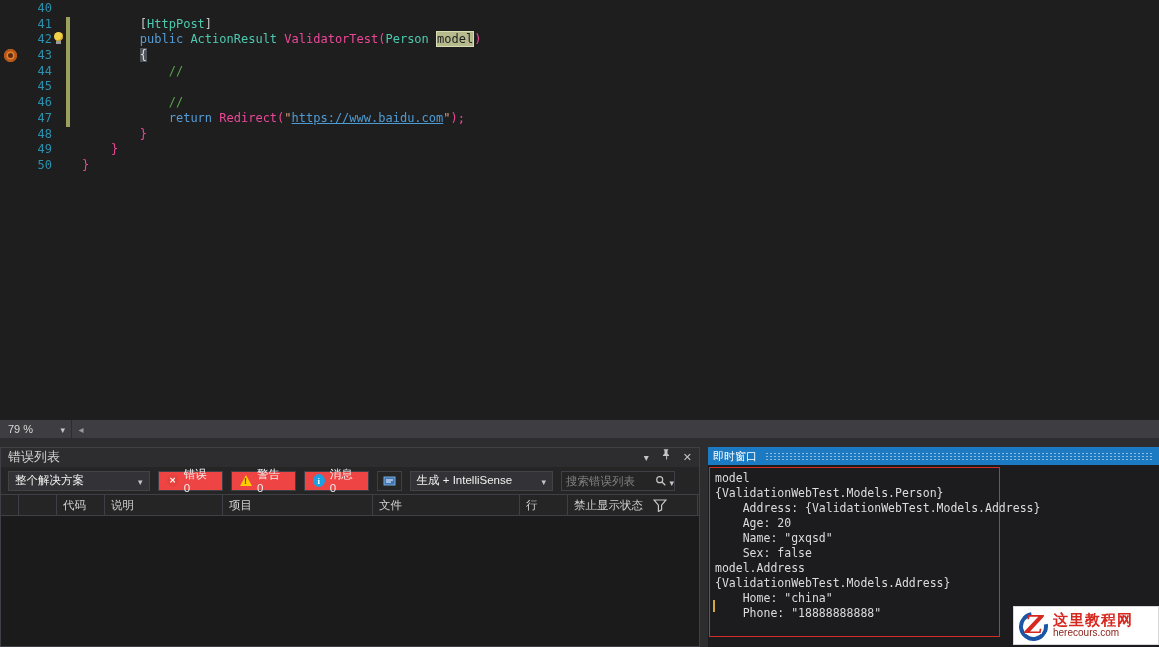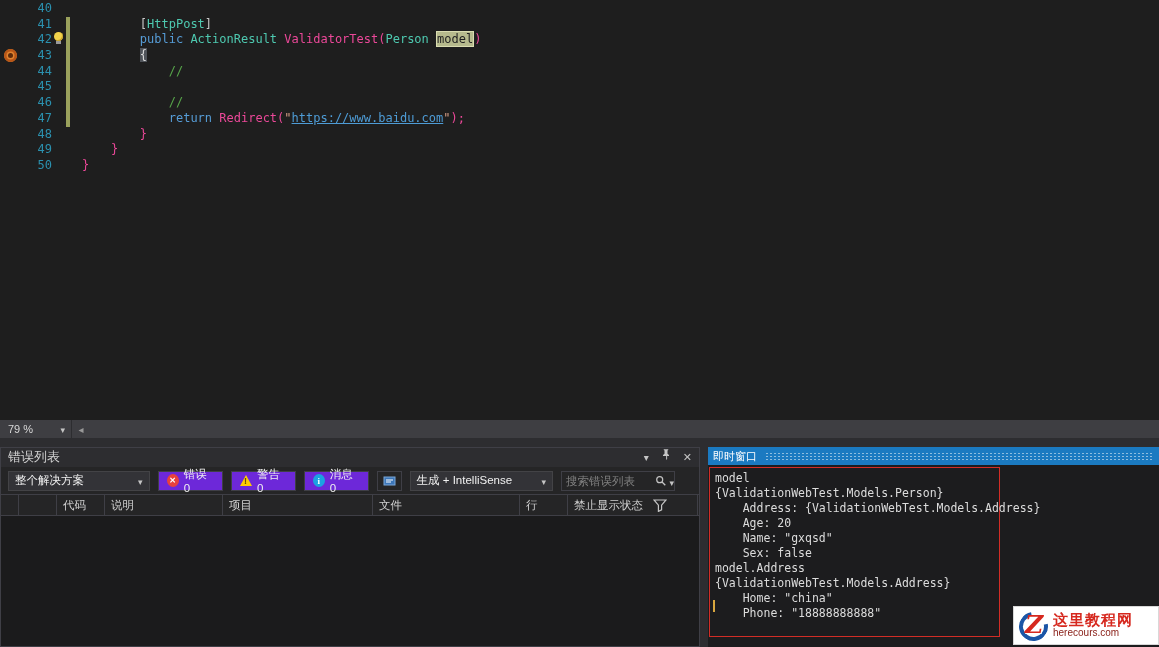--- a/index.html
+++ b/index.html
@@ -44,21 +44,21 @@
   .panel-header{height:19px;display:flex;align-items:flex-start;padding:0 7px;background:#2d2d30;color:#d0d0d0;font-size:13px;}
   .hdr-right{margin-left:auto;display:flex;gap:11px;align-items:center;color:#c5c5c5;}
   .icon-winchev::before{content:'▾';font-size:10px;}
   .icon-close::before{content:'✕';font-size:11px;}
   .toolbar{height:27px;display:flex;align-items:center;gap:8px;padding:0 7px;}
   .combo{height:20px;box-sizing:border-box;background:#333337;border:1px solid #434346;display:flex;align-items:center;
     justify-content:space-between;padding:0 6px;font-size:11.5px;color:#f1f1f1;}
   .combo-scope{width:150px;}
   .combo-filter{width:152px;}
   .tbtn{height:20px;box-sizing:border-box;border:1px solid #3f3f46;display:flex;align-items:center;gap:5px;
-    padding:0 8px;font-size:11.5px;color:#f1f1f1;background:#6d28d9;}
+    padding:0 8px;font-size:11.5px;color:#f1f1f1;background:#ef4444;}
   .ico-err{width:13px;height:13px;border-radius:50%;background:var(--error_red,#e8413c);color:#fff;
     font-size:8px;font-weight:bold;display:flex;align-items:center;justify-content:center;}
   .ico-err::before{content:'✕';}
   .ico-warn{width:0;height:0;border-left:6.5px solid transparent;border-right:6.5px solid transparent;
     border-bottom:11.5px solid var(--warning_yellow,#ffcc00);position:relative;}
   .ico-warn::after{content:'!';position:absolute;left:-2px;top:1px;color:#6b5200;font-size:9px;font-weight:bold;}
   .ico-info{width:13px;height:13px;border-radius:50%;background:var(--info_blue,#1ba1e2);color:#fff;
     font-size:9px;font-weight:bold;font-family:"Liberation Serif",serif;display:flex;align-items:center;justify-content:center;}
   .ico-info::before{content:'i';}
   .icon-btn{width:26px;height:20px;box-sizing:border-box;border:1px solid #3f3f46;display:flex;align-items:center;justify-content:center;}

